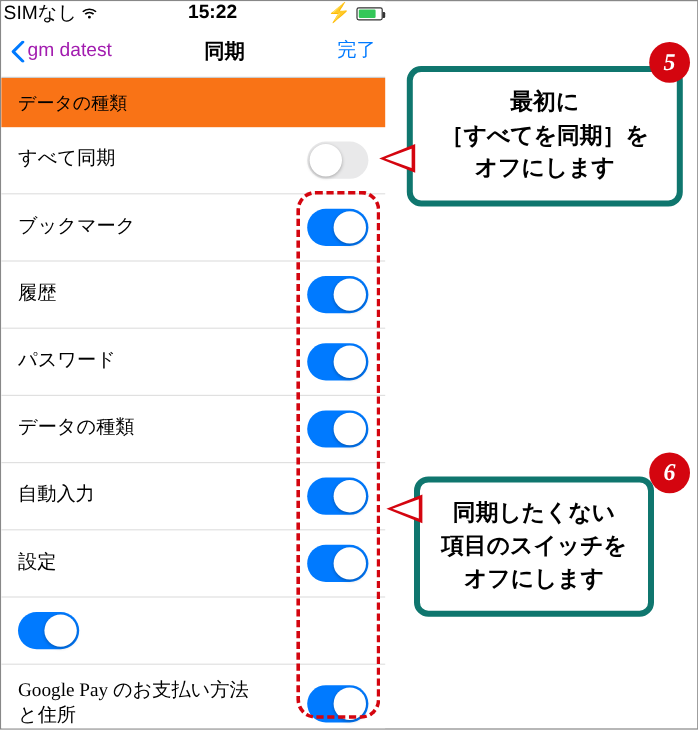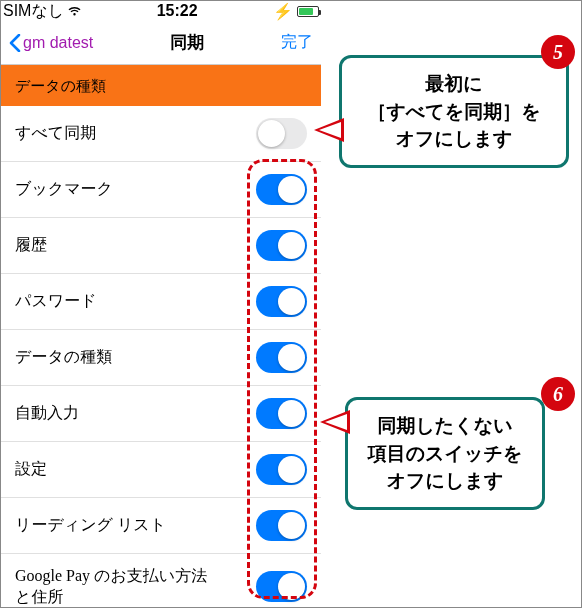--- a/index.html
+++ b/index.html
@@ -76,21 +76,21 @@
   .switch.off .knob { left:2px; }
   .dashed-box {
     position:absolute;
     border: 3px dashed #d4050f;
     border-radius: 16px;
     pointer-events:none;
   }
   .callout {
     position:absolute;
     background:#fff;
-    border:3px solid #0f766e;
+    border:5px solid #0f766e;
     border-radius:12px;
     padding:12px 14px;
     font-size:19px;
     font-weight:700;
     color:#000;
     text-align:center;
     line-height:1.45;
   }
   .badge {
     position:absolute;
@@ -190,21 +190,20 @@
           <div class="knob"></div>
         </div>
       </div>
       <div class="row">
         <div class="label">設定</div>
         <div class="switch on">
           <div class="knob"></div>
         </div>
       </div>
       <div class="row">
-        <div class="label">リーディング リスト</div>
         <div class="switch on">
           <div class="knob"></div>
         </div>
       </div>
       <div class="row">
         <div class="label">Google Pay のお支払い方法と住所</div>
         <div class="switch on">
           <div class="knob"></div>
         </div>
       </div>

